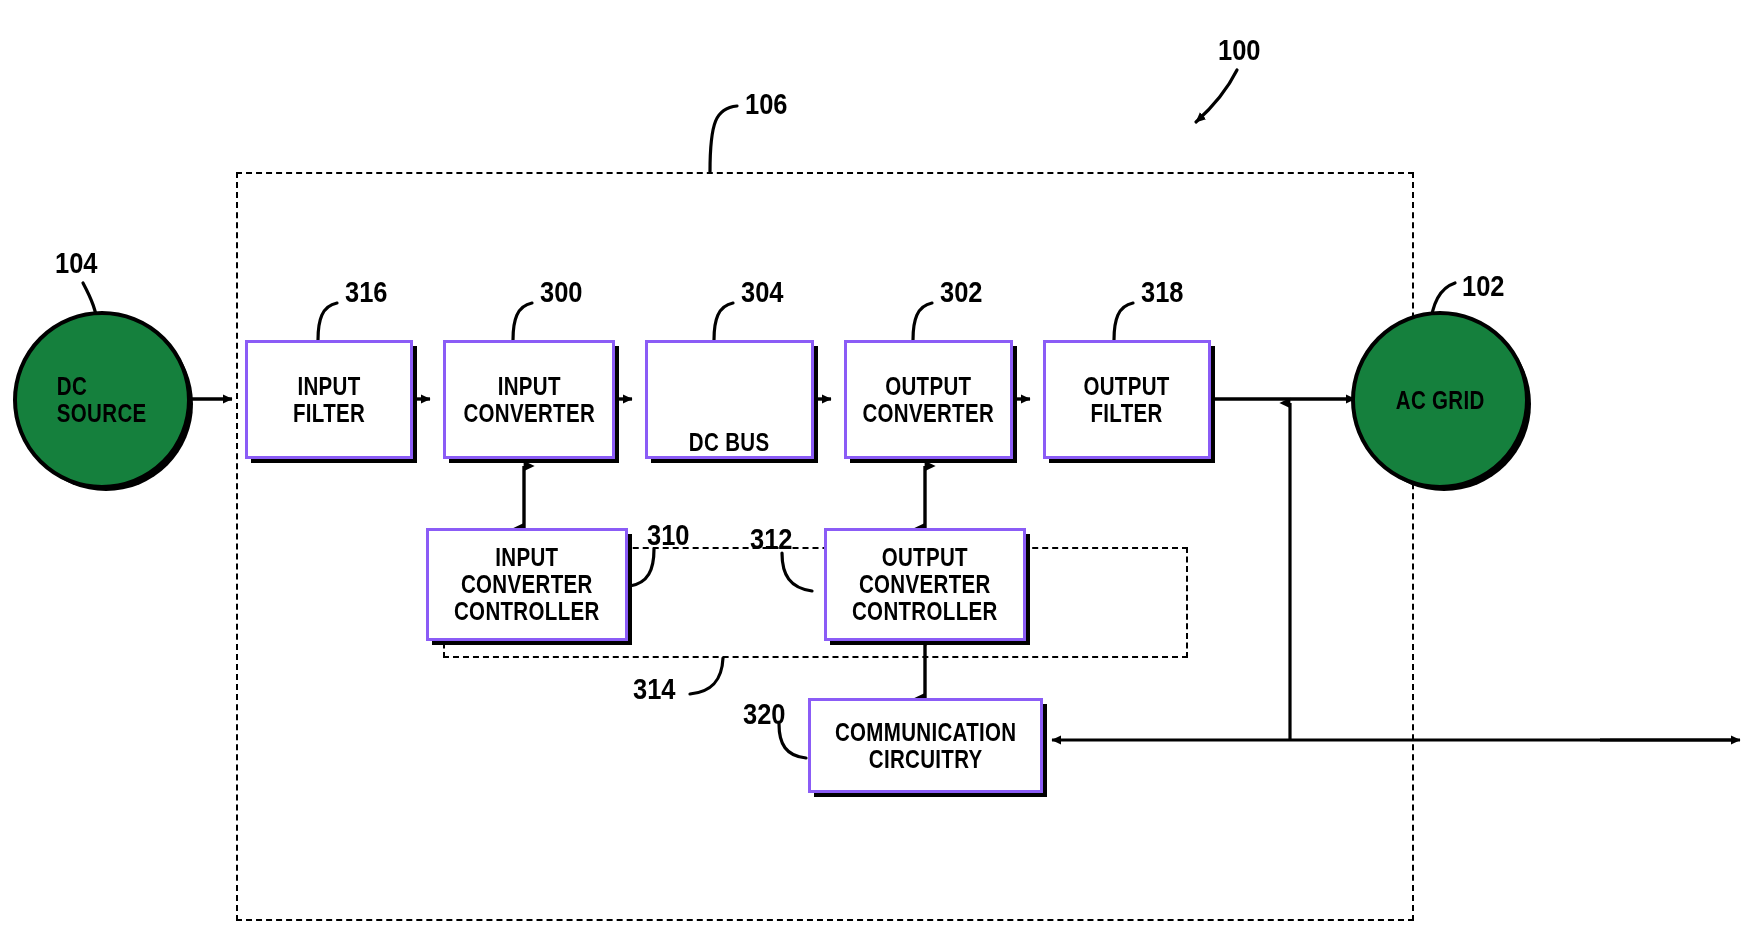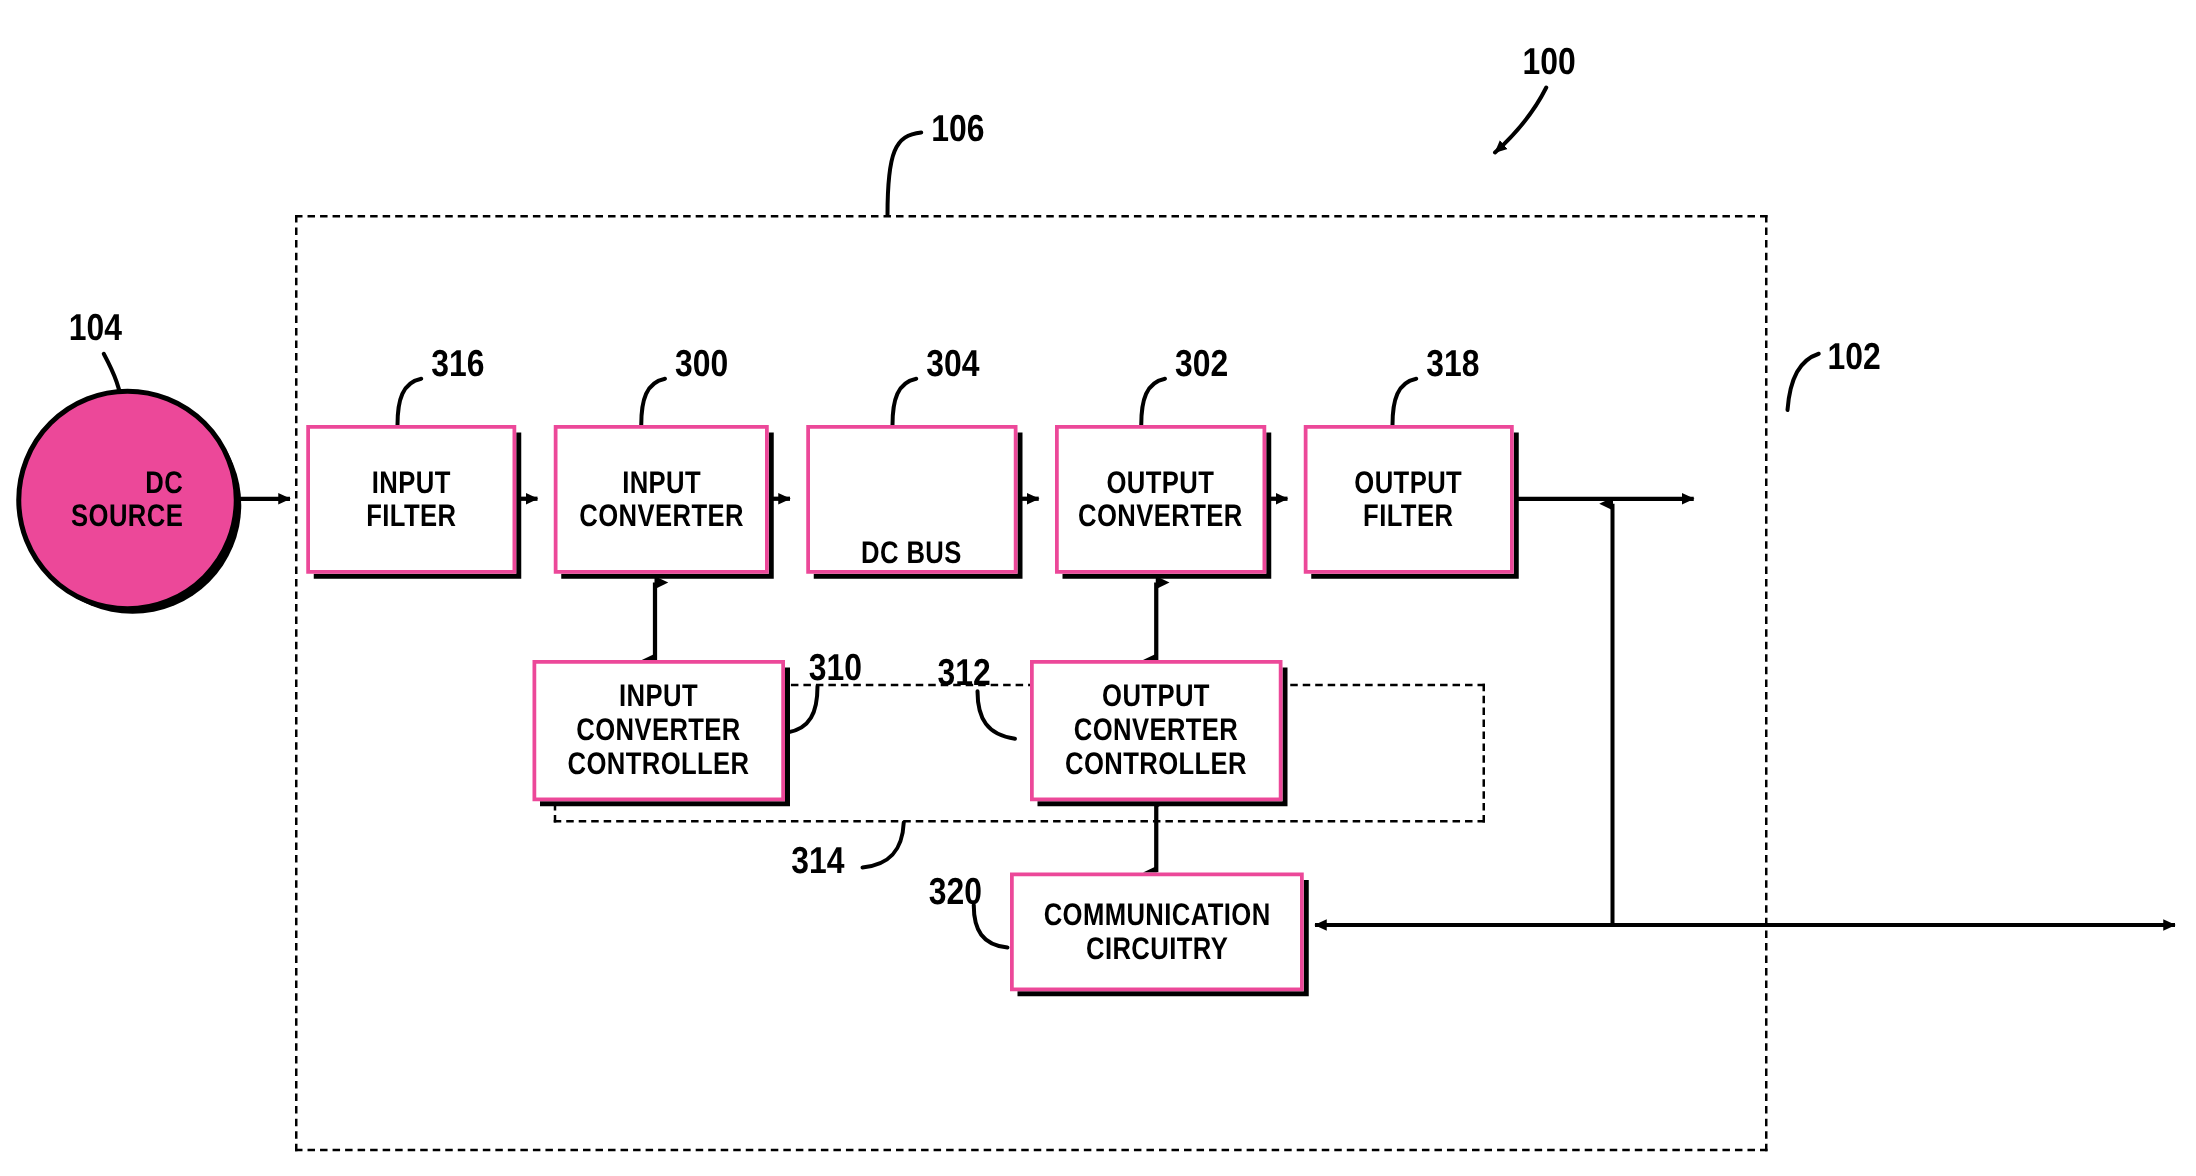--- a/index.html
+++ b/index.html
@@ -21,21 +21,21 @@
     left: 0;
     top: 0;
     width: 1757px;
     height: 941px;
   }
 
   
   .node-box {
     position: absolute;
     box-sizing: border-box;
-    border: 3px solid #ec4899;
+    border: 3px solid #8b5cf6;
     background: #ffffff;
     display: flex;
     align-items: center;
     justify-content: center;
     text-align: center;
     
     box-shadow: 5px 5px 0 -1px #000;
     z-index: 4;
   }
   .node-label {
@@ -48,25 +48,25 @@
     transform: scaleX(0.82);
     white-space: pre-line;
   }
 
   
   .node-circle {
     position: absolute;
     box-sizing: border-box;
     border: 4px solid #000;
     border-radius: 50%;
-    background: #ec4899;
+    background: #15803d;
     display: flex;
     align-items: center;
     justify-content: center;
-    text-align: right;
+    text-align: left;
     box-shadow: 4px 4px 0 -2px #000;
     z-index: 4;
   }
 
   
   .ref-num {
     position: absolute;
     font-family: "Liberation Sans Narrow", "Liberation Sans", sans-serif;
     font-weight: 700;
     font-size: 30px;
@@ -187,20 +187,23 @@
 
   <div class="dashed-group" style="left:236px; top:172px; width:1178px; height:749px;"></div>
 
   <div class="dashed-group inner" style="left:443px; top:547px; width:745px; height:111px;"></div>
 
   <div class="node-circle" style="left:13px; top:311px; width:178px; height:178px;">
     <span class="node-label">DC
 SOURCE</span>
   </div>
 
+  <div class="node-circle" style="left:1351px; top:311px; width:178px; height:178px;">
+    <span class="node-label">AC GRID</span>
+  </div>
 
   <div class="node-box" style="left:245px; top:340px; width:168px; height:119px;">
     <span class="node-label">INPUT
 FILTER</span>
   </div>
 
   <div class="node-box" style="left:443px; top:340px; width:172px; height:119px;">
     <span class="node-label">INPUT
 CONVERTER</span>
   </div>

